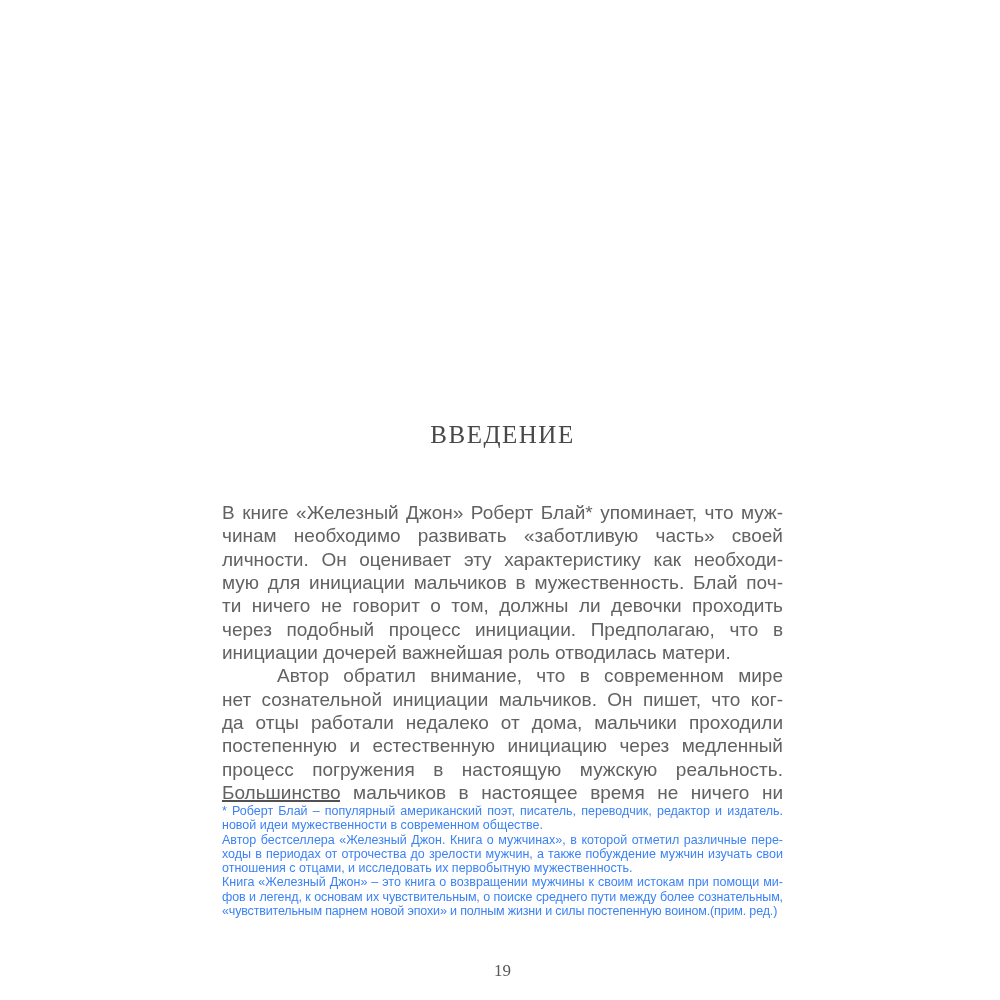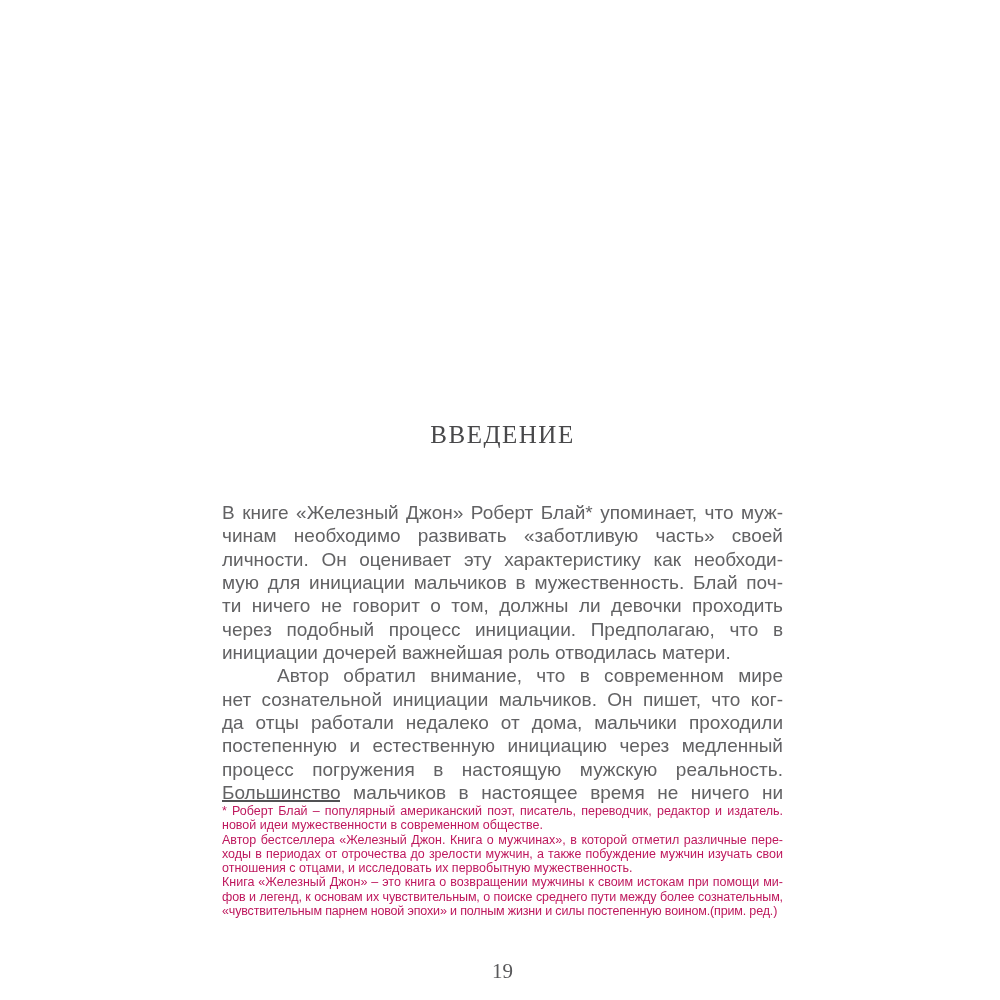--- a/index.html
+++ b/index.html
@@ -22,30 +22,30 @@
     font-size:19px; line-height:23.35px;
     color:#626264;
   }
   .footnote-rule {
     position:absolute; left:222px; top:762px; width:118px; height:2px;
     background:#515153;
   }
   .footnote {
     position:absolute; left:222px; top:766px; width:561px;
     font-size:12.5px; line-height:14.3px;
-    color:#be185d;
+    color:#3b82f6;
   }
   .jline { text-align:justify; text-align-last:justify; }
   .jline.endleft { text-align-last:left; }
   .jline.indent { text-indent:55px; }
   .page-number {
     position:absolute; left:222px; top:923px; width:561px;
     text-align:center;
     font-family:"Liberation Serif","DejaVu Serif",serif;
-    font-size:21px; line-height:20px;
+    font-size:17px; line-height:20px;
     color:#58585a;
   }
 </style>
 </head>
 <body>
 
 <div class="page">
   <h1 class="title">ВВЕДЕНИЕ</h1>
 
   <div class="body-text" id="body-text">

